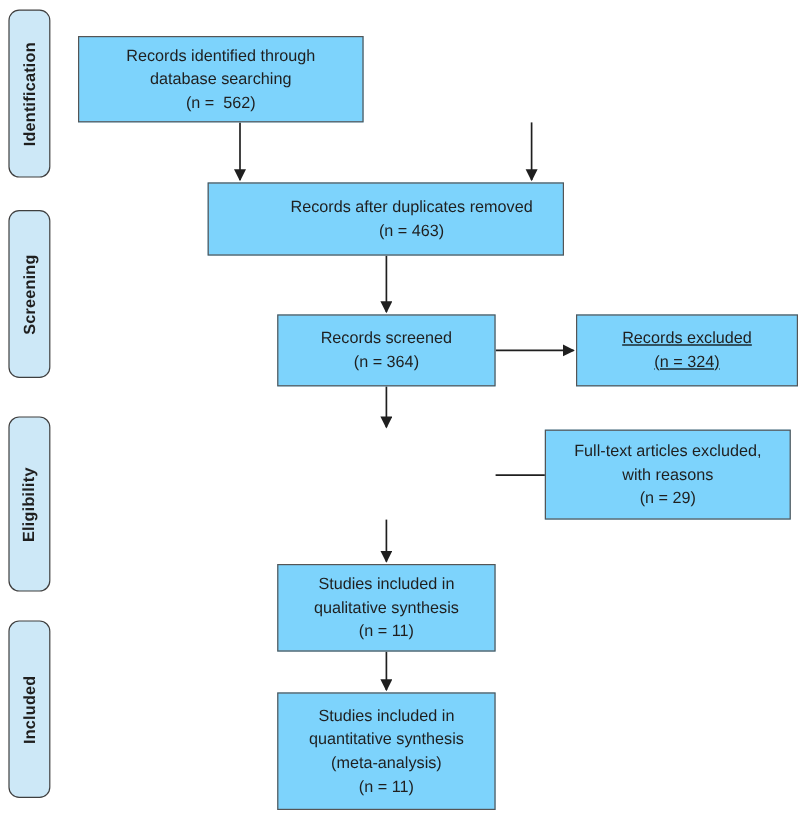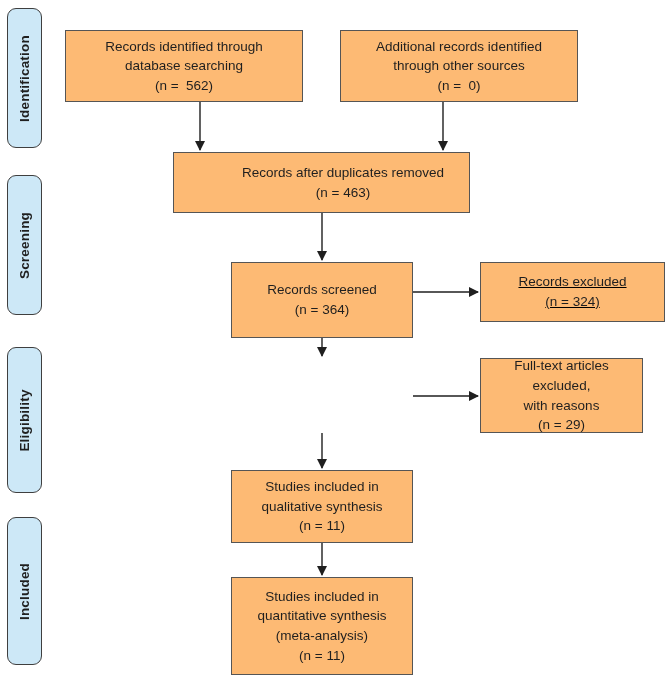--- a/index.html
+++ b/index.html
@@ -38,21 +38,21 @@
   .stage .stage-label {
     transform: rotate(-90deg);
     white-space: nowrap;
     font-weight: bold;
     font-size: 13.5px;
     color: var(--text, #1f1f1f);
     letter-spacing: 0.2px;
   }
   .box {
     position: absolute;
-    background: #fdba74;
+    background: #7dd3fc;
     border: 1.4px solid var(--box-border, #555555);
     display: flex;
     align-items: center;
     justify-content: center;
     box-sizing: border-box;
     text-align: center;
   }
   .box .box-text {
     white-space: pre-wrap;
     font-size: 13.5px;
@@ -95,38 +95,33 @@
   </div>
   <div class="stage" style="top:517px; height:148px;">
     <span class="stage-label">Included</span>
   </div>
 
   <div class="box" style="left:65px; top:30px; width:238px; height:72px;">
     <span class="box-text">Records identified through
 database searching
 (n =  562)</span>
   </div>
-  <div class="box" style="left:340px; top:30px; width:238px; height:72px;">
-    <span class="box-text">Additional records identified
-through other sources
-(n =  0)</span>
-  </div>
   <div class="box" style="left:173px; top:152px; width:297px; height:61px;padding-left:43px;">
     <span class="box-text">Records after duplicates removed
 (n = 463)</span>
   </div>
-  <div class="box" style="left:231px; top:262px; width:182px; height:76px;">
+  <div class="box" style="left:231px; top:262px; width:182px; height:60px;">
     <span class="box-text">Records screened
 (n = 364)</span>
   </div>
   <div class="box" style="left:480px; top:262px; width:185px; height:60px;text-decoration:underline;">
     <span class="box-text">Records excluded
 (n = 324)</span>
   </div>
-  <div class="box" style="left:480px; top:358px; width:163px; height:75px;">
+  <div class="box" style="left:454px; top:358px; width:205px; height:75px;">
     <span class="box-text">Full-text articles excluded,
 with reasons
 (n = 29)</span>
   </div>
   <div class="box" style="left:231px; top:470px; width:182px; height:73px;">
     <span class="box-text">Studies included in
 qualitative synthesis
 (n = 11)</span>
   </div>
   <div class="box" style="left:231px; top:577px; width:182px; height:98px;">

